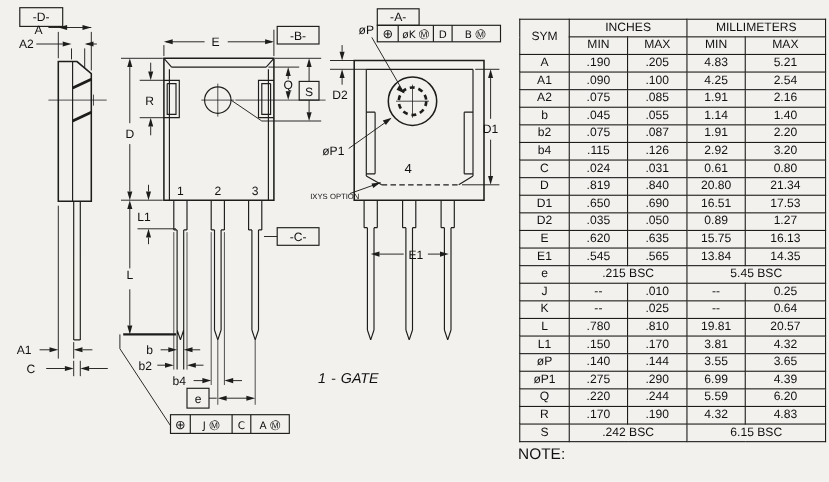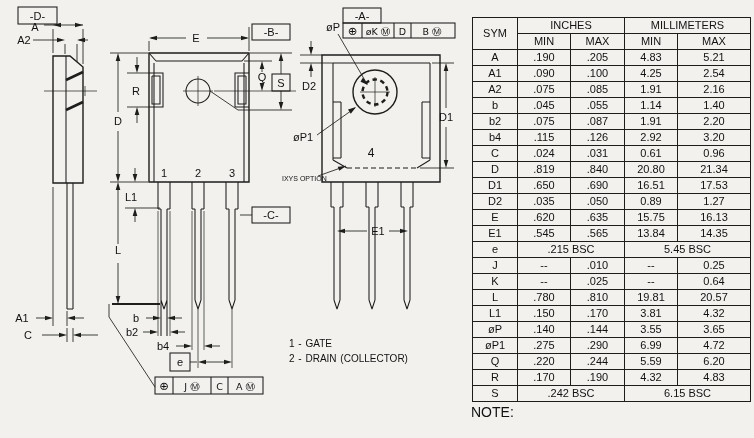--- a/index.html
+++ b/index.html
@@ -19,22 +19,22 @@
   svg text.t7{font-size:7px;text-anchor:start;}
   svg text.t12{font-size:12px;}
   svg text.fcf{font-family:"DejaVu Sans","Liberation Sans",sans-serif;font-size:9.5px;}
   svg text.fcfsym{font-family:"DejaVu Sans","Liberation Sans",sans-serif;font-size:11.5px;}
   .dim-table{position:absolute;left:472px;top:17px;width:278px;height:374px;
              border-collapse:collapse;table-layout:fixed;border:1px solid #8b5cf6;}
   .dim-table th,.dim-table td{border:1.2px solid #1d1d1b;font-size:11px;font-weight:normal;
              text-align:center;padding:0;color:#111;height:15px;line-height:13px;}
   .note{position:absolute;left:441px;top:406px;width:312px;display:flex;gap:7px;
         font-size:14px;line-height:12px;color:#111;word-spacing:2.5px;margin-left:30px;}
-  .legend{position:absolute;left:289px;top:336px;font-size:10px;line-height:15px;
-          color:#111;word-spacing:1px;}
+  .legend{position:absolute;left:289px;top:336px;font-size:13px;line-height:15px;
+          color:#111;word-spacing:1px;font-style:italic;}
 </style>
 </head>
 <body>
 
 <div class="stage">
 
 <svg width="470" height="438" viewBox="0 0 470 438">
 
   <g>
     <path class="ln" d="M53,56 L70,56 L83,67 L83,183 L53,183 Z"></path>
@@ -301,21 +301,21 @@
           <td>.115</td>
           <td>.126</td>
           <td>2.92</td>
           <td>3.20</td>
         </tr>
         <tr>
           <td>C</td>
           <td>.024</td>
           <td>.031</td>
           <td>0.61</td>
-          <td>0.96</td>
+          <td>0.80</td>
         </tr>
         <tr>
           <td>D</td>
           <td>.819</td>
           <td>.840</td>
           <td>20.80</td>
           <td>21.34</td>
         </tr>
         <tr>
           <td>D1</td>
@@ -383,21 +383,21 @@
           <td>.140</td>
           <td>.144</td>
           <td>3.55</td>
           <td>3.65</td>
         </tr>
         <tr>
           <td>øP1</td>
           <td>.275</td>
           <td>.290</td>
           <td>6.99</td>
-          <td>4.72</td>
+          <td>4.39</td>
         </tr>
         <tr>
           <td>Q</td>
           <td>.220</td>
           <td>.244</td>
           <td>5.59</td>
           <td>6.20</td>
         </tr>
         <tr>
           <td>R</td>
@@ -409,20 +409,19 @@
         <tr>
           <td>S</td>
           <td colspan="2">.242 BSC</td>
           <td colspan="2">6.15 BSC</td>
         </tr>
       </tbody>
 </table>
 
 <div class="legend">
   <div>1 - GATE</div>
-  <div>2 - DRAIN (COLLECTOR)</div>
 </div>
 
 <div class="note">
   <span>NOTE:</span>
 </div>
 
 </div>
 
 </body></html>

